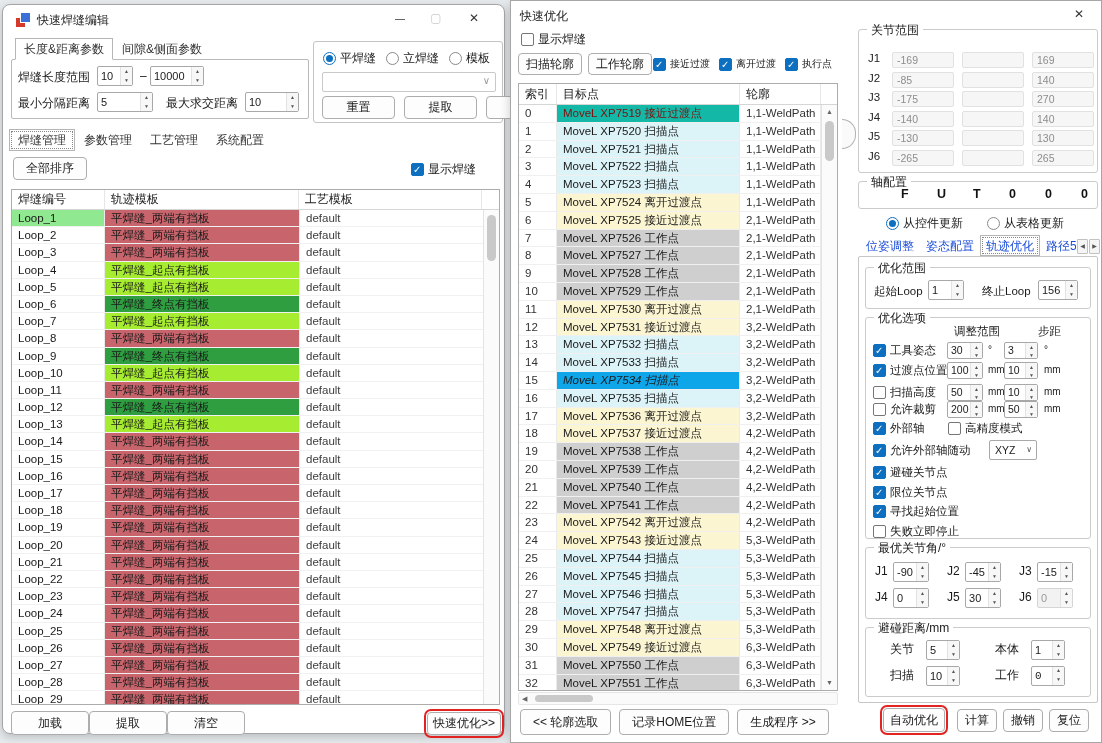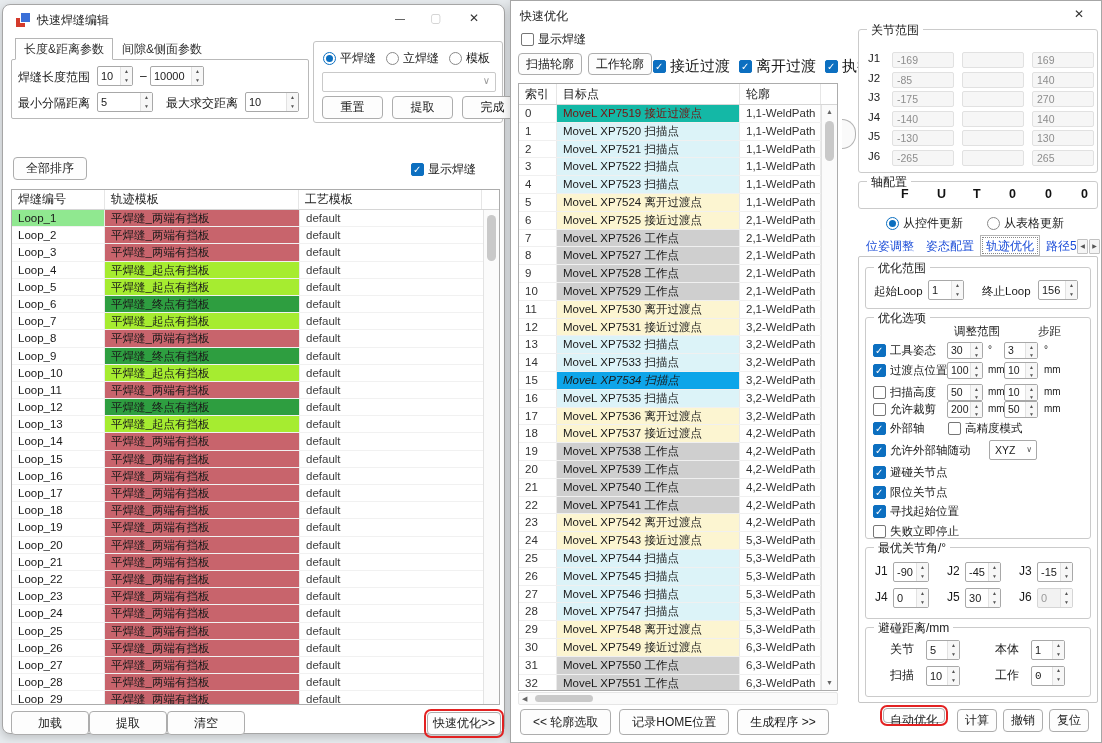--- a/index.html
+++ b/index.html
@@ -44,21 +44,21 @@
 #ptabs{position:absolute;left:12px;top:33px;height:22px}
 .ptab{display:inline-block;height:22px;line-height:21px;padding:0 8px;font-size:12px;color:#333;border:1px solid transparent}
 .ptab.act{background:#fff;border-color:#B5B5B5;border-bottom-color:#fff;position:relative;z-index:2}
 #pgrp{position:absolute;left:8px;top:54px;width:298px;height:60px;border:1px solid #B9B9B9;border-radius:2px}
 .prow{position:absolute;left:0;right:0;height:22px}
 #rgrp{position:absolute;left:310px;top:36px;width:190px;height:82px;border:1px solid #C4C4C4;border-radius:3px}
 #wtypes{position:absolute;left:9px;top:8px}
 #tcombo{position:absolute;left:8px;top:30px;width:174px;height:20px;border:1px solid #C9C9C9;border-radius:2px;background:#fff}
 #tcombo::after{content:"∨";position:absolute;right:5px;top:2px;font-size:10px;color:#9a9a9a}
 #rgbtns{position:absolute;left:8px;top:54px;display:flex;gap:9px}
-#rgbtns .btn{width:61px;height:23px;line-height:21px}
+#rgbtns .btn{width:73px;height:23px;line-height:21px}
 #mtabs{position:absolute;left:6px;top:124px;height:22px}
 .mtab{display:inline-block;height:22px;line-height:21px;padding:0 8px;font-size:12px;color:#333;border:1px solid transparent}
 .mtab.act{border-color:#B5B5B5;background:#fff;outline:1px dotted #888;outline-offset:-3px}
 #sortall{position:absolute;left:10px;top:152px;width:74px;height:23px;line-height:21px}
 #showweld1{position:absolute;left:408px;top:156px;font-size:12px}
 
 #ltable{position:absolute;left:8px;top:184px;width:489px;height:516px;border:1px solid #ACACAC;background:#fff;overflow:hidden}
 .lt-h{display:flex;height:20px;line-height:19px;font-size:12px;color:#222;border-bottom:1px solid #D6D6D6;background:#fff}
 .lt-h div{padding:0 6px;border-right:1px solid #E6E6E6;overflow:hidden;white-space:nowrap}
 .lc1{width:93px}.lc2{width:195px}.lc3{width:184px}.lcf{width:17px;border-right:none!important}
@@ -67,21 +67,21 @@
 .lrow .lc3{color:#3d3d3d}
 #lvsb{position:absolute;right:0;top:20px;bottom:0;width:16px;border-left:1px solid #E3E3E3;background:#FBFBFB}
 .thumb{position:absolute;left:3px;width:9px;background:#C9C9C9;border-radius:5px}
 #lbtns{position:absolute;left:8px;top:706px;display:flex;}
 #lbtns .btn{width:78px;height:24px;line-height:22px}
 #quickopt{position:absolute;left:424px;top:707px;width:74px;height:23px;line-height:21px}
 
 #oshow{position:absolute;left:10px;top:30px;font-size:12px}
 #fbtns{position:absolute;left:7px;top:52px;display:flex;gap:6px}
 #fbtns .btn{width:64px;height:22px;line-height:20px}
-#fchecks{position:absolute;left:142px;top:56px;display:flex;gap:9px;font-size:15px}
+#fchecks{position:absolute;left:142px;top:56px;display:flex;gap:9px;font-size:10px}
 #mtable{position:absolute;left:7px;top:82px;width:320px;height:608px;border:1px solid #ACACAC;background:#fff;overflow:hidden}
 .mt-h{display:flex;height:21px;line-height:20px;font-size:12px;color:#222;border-bottom:1px solid #D6D6D6}
 .mt-h div{padding:0 6px;border-right:1px solid #E6E6E6;overflow:hidden;white-space:nowrap}
 .mc1{width:38px}.mc2{width:183px}.mc3{width:81px}.mcf{width:16px;border-right:none!important}
 .mrow{display:flex;height:17.8px;line-height:17.5px;font-size:11.5px;border-bottom:1px solid #F0F0F0}
 .mrow div{padding:0 6px;border-right:1px solid #EAEAEA;overflow:hidden;white-space:nowrap}
 .mrow .mc1{color:#333}
 .mrow .mc3{color:#333}
 #mvsb{position:absolute;right:0;top:21px;bottom:0;width:16px;border-left:1px solid #E3E3E3;background:#FBFBFB}
 #mvsb .ar{position:absolute;left:0;width:100%;text-align:center;font-size:7px;color:#666;height:14px;line-height:14px}
@@ -181,20 +181,21 @@
           <span>模板</span>
         </span></div>
     <div id="tcombo"></div>
     <div id="rgbtns">
         <span class="btn">重置</span>
         <span class="btn">提取</span>
         <span class="btn">完成</span>
       </div>
   </div>
 
+  <div id="mtabs"><div class="mtab act">焊缝管理</div><div class="mtab">参数管理</div><div class="mtab">工艺管理</div><div class="mtab">系统配置</div></div>
 
   <span class="btn" id="sortall">全部排序</span>
   <span class="ckgrp" id="showweld1">
       <span class="cb on"></span>
       <span>显示焊缝</span>
     </span>
 
   <div id="ltable">
     <div class="lt-h">
       <div class="lc1">焊缝编号</div>
@@ -867,17 +868,17 @@
             <span class="sv" style="width: 20px;">0</span>
             <span class="sar">
               <i>▲</i>
               <i>▼</i>
             </span>
           </span></span>
       </div>
   </div>
 
   <div id="sbtns"></div>
-<span class="btn hl" style="position: absolute; left: 372px; top: 707px; width: 62px; height: 15px; line-height: 23px;">自动优化</span>
+<span class="btn hl" style="position: absolute; left: 372px; top: 707px; width: 62px; height: 24px; line-height: 23px;">自动优化</span>
     <span class="btn" style="position: absolute; left: 446px; top: 708px; width: 40px; height: 23px; line-height: 21px;">计算</span>
     <span class="btn" style="position: absolute; left: 492px; top: 708px; width: 40px; height: 23px; line-height: 21px;">撤销</span>
     <span class="btn" style="position: absolute; left: 538px; top: 708px; width: 40px; height: 23px; line-height: 21px;">复位</span>
   </div>
 
 </body></html>

